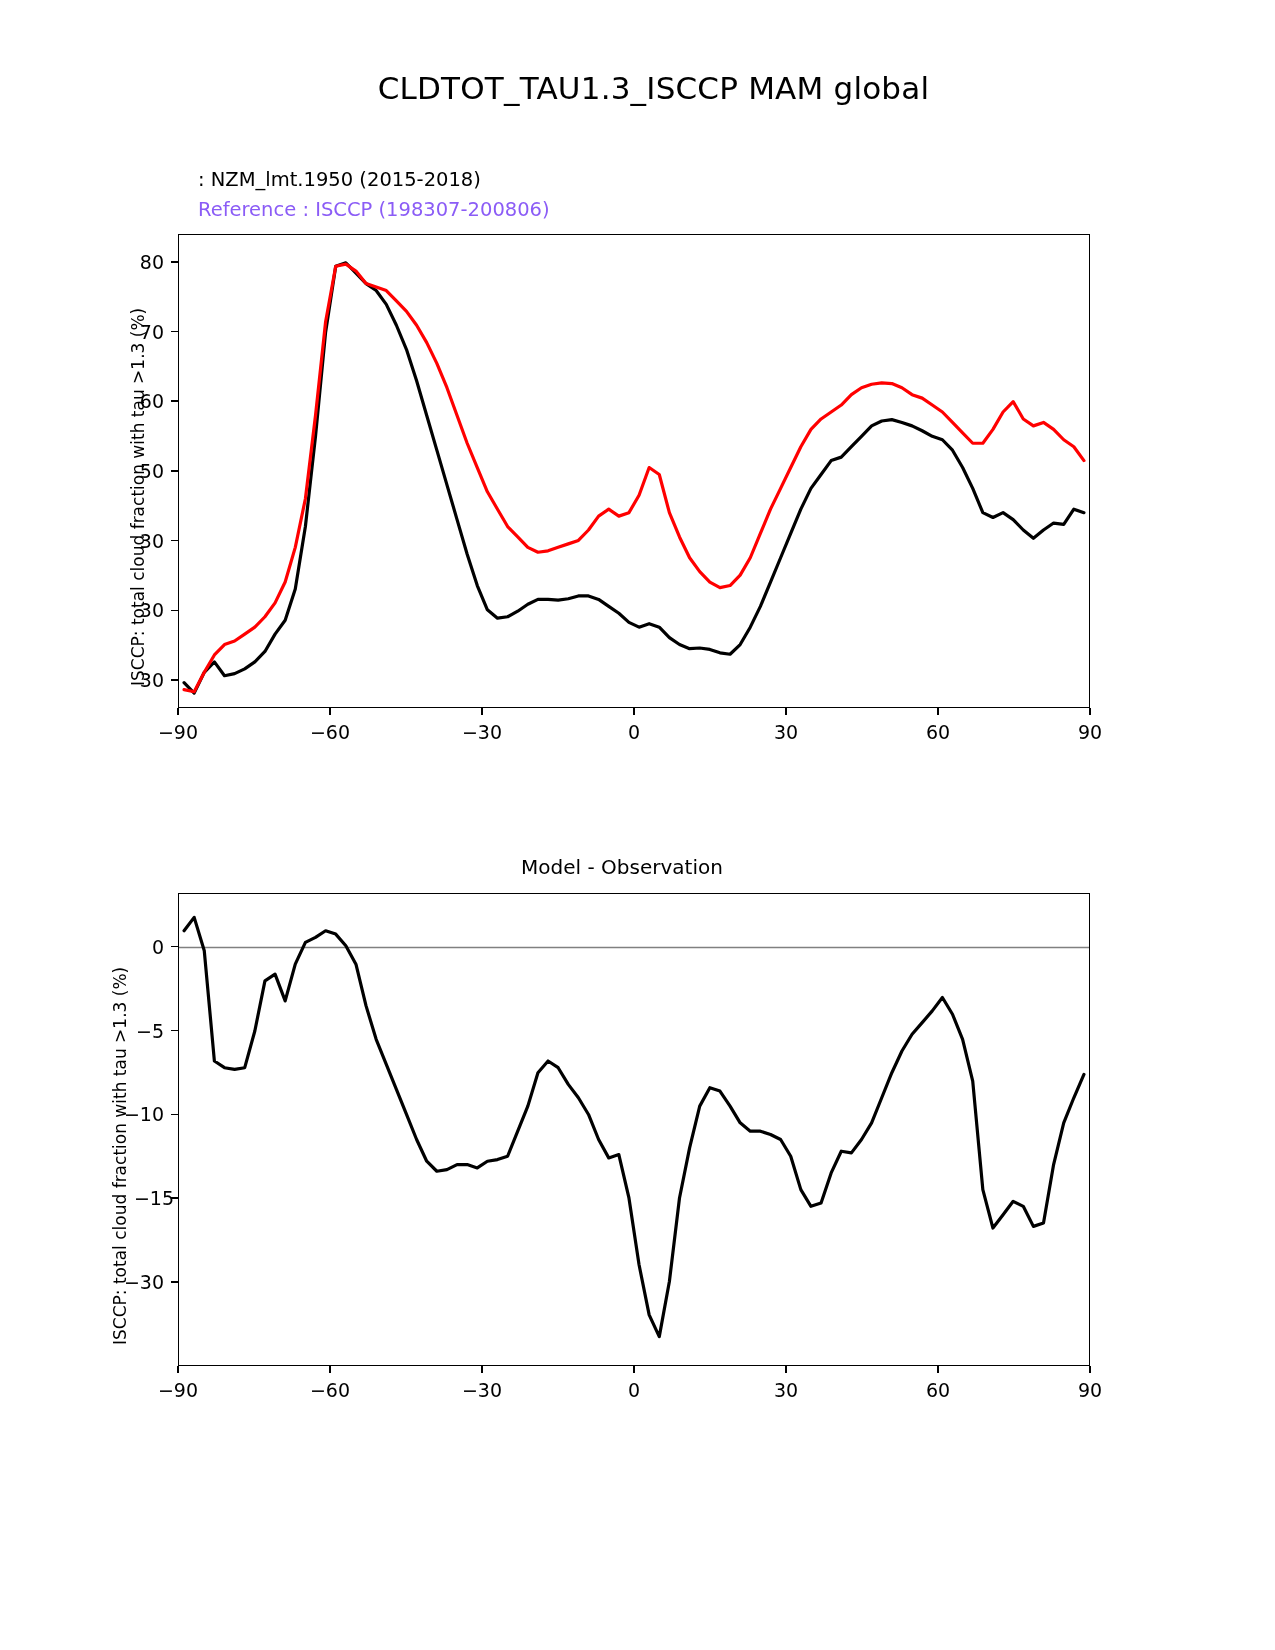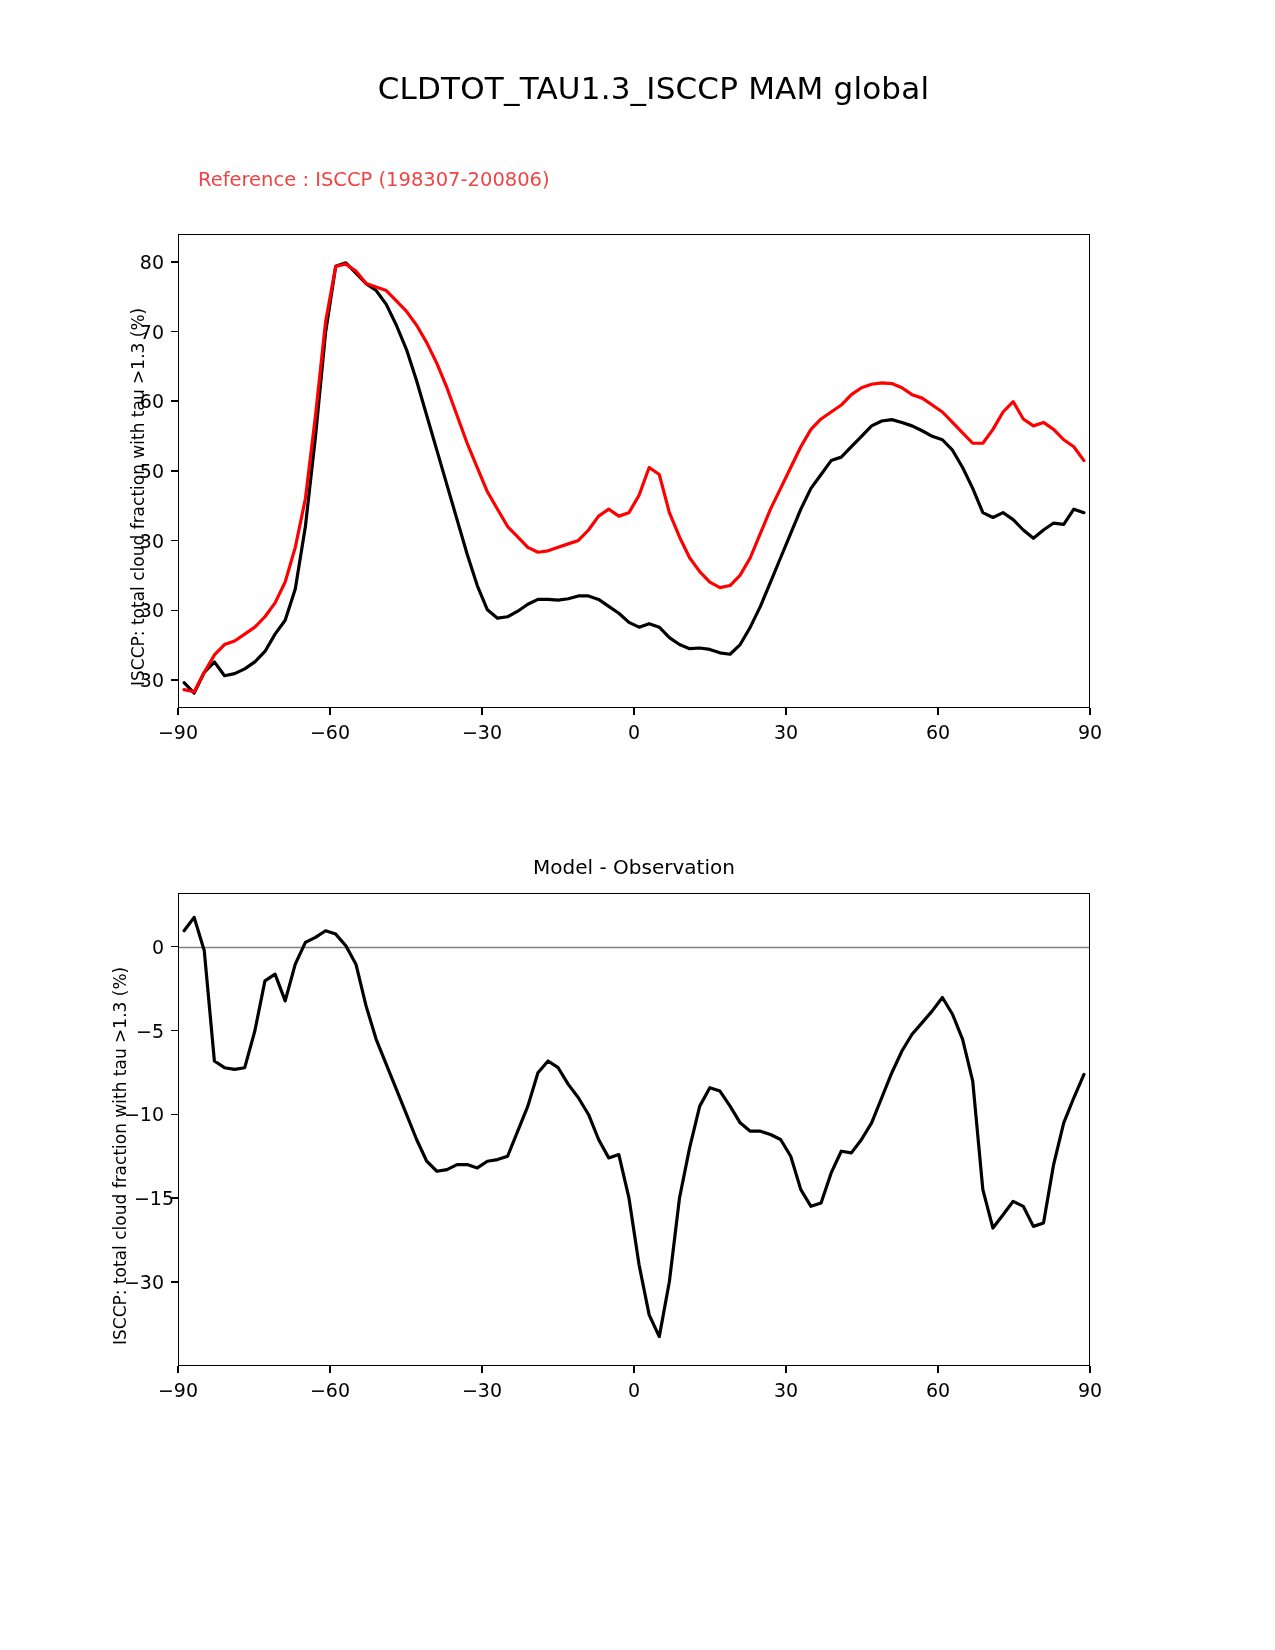--- a/index.html
+++ b/index.html
@@ -29,21 +29,21 @@
     letter-spacing: 0.2px;
   }
   .legend {
     position: absolute;
     left: 198px;
     top: 165px;
     font-size: 19.5px;
     line-height: 30px;
   }
   .legend .model-line { color: #000000; }
-  .legend .ref-line { color: #ef4444; }
+  .legend .ref-line { color: #8b5cf6; }
 
   
   .plot {
     position: absolute;
     box-sizing: border-box;
     border: 1.6px solid #000000;
     background: #ffffff;
   }
   #plot-top {
     left: 178px;
@@ -94,34 +94,35 @@
     text-align: left;
     transform: translateX(-50%);
   }
   .tick-mark {
     position: absolute;
     background: #000000;
   }
   .subtitle {
     position: absolute;
     width: 912px;
-    left: 178px;
+    left: 166px;
     top: 855px;
     text-align: center;
     font-size: 20px;
   }
 </style>
 </head>
 <body>
 
 <div class="page">
 
   <div class="title">CLDTOT_TAU1.3_ISCCP MAM global</div>
 
   <div class="legend">
+    <div class="model-line">: NZM_lmt.1950 (2015-2018)</div>
     <div class="ref-line">Reference : ISCCP (198307-200806)</div>
   </div>
 
   <div class="plot" id="plot-top">
     <svg id="svg-top" viewBox="0 0 912 474" preserveAspectRatio="none">
         <path d="M5.07 449.60 L15.20 460.06 L25.33 439.15 L35.47 428.69 L45.60 442.63 L55.73 440.54 L65.87 435.66 L76.00 428.69 L86.13 418.24 L96.27 400.81 L106.40 386.87 L116.53 355.50 L126.67 292.76 L136.80 202.15 L146.93 97.59 L157.07 31.37 L167.20 27.88 L177.33 38.34 L187.47 48.79 L197.60 55.76 L207.73 69.71 L217.87 90.62 L228.00 115.01 L238.13 146.38 L248.27 181.24 L258.40 216.09 L268.53 250.94 L278.67 285.79 L288.80 320.65 L298.93 352.01 L309.07 376.41 L319.20 384.78 L329.33 383.38 L339.47 377.81 L349.60 370.84 L359.73 365.96 L369.87 365.96 L380.00 366.65 L390.13 365.26 L400.27 362.47 L410.40 362.47 L420.53 365.96 L430.67 372.93 L440.80 379.90 L450.93 388.96 L461.07 393.84 L471.20 390.35 L481.33 393.84 L491.47 404.29 L501.60 411.26 L511.73 415.45 L521.87 414.75 L532.00 416.14 L542.13 419.63 L552.27 421.02 L562.40 411.26 L572.53 393.84 L582.67 372.93 L592.80 348.53 L602.93 324.13 L613.07 299.74 L623.20 275.34 L633.33 254.43 L643.47 240.49 L653.60 226.54 L663.73 223.06 L673.87 212.60 L684.00 202.15 L694.13 191.69 L704.27 186.81 L714.40 185.42 L724.53 188.21 L734.67 191.69 L744.80 196.57 L754.93 202.15 L765.07 205.63 L775.20 216.09 L785.33 233.51 L795.47 254.43 L805.60 278.82 L815.73 283.70 L825.87 278.82 L836.00 285.79 L846.13 296.25 L856.27 304.61 L866.40 296.25 L876.53 289.28 L886.67 290.67 L896.80 275.34 L906.93 278.82" fill="none" stroke="#000000" stroke-width="3.2" stroke-linejoin="round" stroke-linecap="round"></path>
         <path d="M5.07 456.57 L15.20 458.66 L25.33 439.15 L35.47 421.72 L45.60 411.26 L55.73 407.78 L65.87 400.81 L76.00 393.84 L86.13 383.38 L96.27 369.44 L106.40 348.53 L116.53 313.68 L126.67 264.88 L136.80 181.24 L146.93 87.13 L157.07 31.37 L167.20 29.28 L177.33 36.25 L187.47 48.79 L197.60 52.28 L207.73 55.76 L217.87 66.22 L228.00 76.68 L238.13 90.62 L248.27 108.04 L258.40 128.96 L268.53 153.35 L278.67 181.24 L288.80 209.12 L298.93 233.51 L309.07 257.91 L319.20 275.34 L329.33 292.76 L339.47 303.22 L349.60 313.68 L359.73 318.56 L369.87 317.16 L380.00 313.68 L390.13 310.19 L400.27 306.71 L410.40 296.25 L420.53 282.31 L430.67 275.34 L440.80 282.31 L450.93 278.82 L461.07 261.40 L471.20 233.51 L481.33 240.49 L491.47 278.82 L501.60 303.22 L511.73 324.13 L521.87 338.07 L532.00 348.53 L542.13 354.11 L552.27 352.01 L562.40 341.56 L572.53 324.13 L582.67 299.74 L592.80 275.34 L602.93 254.43 L613.07 233.51 L623.20 212.60 L633.33 195.18 L643.47 184.72 L653.60 177.75 L663.73 170.78 L673.87 160.32 L684.00 153.35 L694.13 149.87 L704.27 148.47 L714.40 149.17 L724.53 153.35 L734.67 160.32 L744.80 163.81 L754.93 170.78 L765.07 177.75 L775.20 188.21 L785.33 198.66 L795.47 209.12 L805.60 209.12 L815.73 195.18 L825.87 177.75 L836.00 167.29 L846.13 184.72 L856.27 191.69 L866.40 188.21 L876.53 195.18 L886.67 205.63 L896.80 212.60 L906.93 226.54" fill="none" stroke="#ff0000" stroke-width="3.2" stroke-linejoin="round" stroke-linecap="round"></path>
       </svg>
   </div>
   <div class="ylabel" id="ylabel-top">ISCCP: total cloud fraction with tau &gt;1.3 (%)</div>

